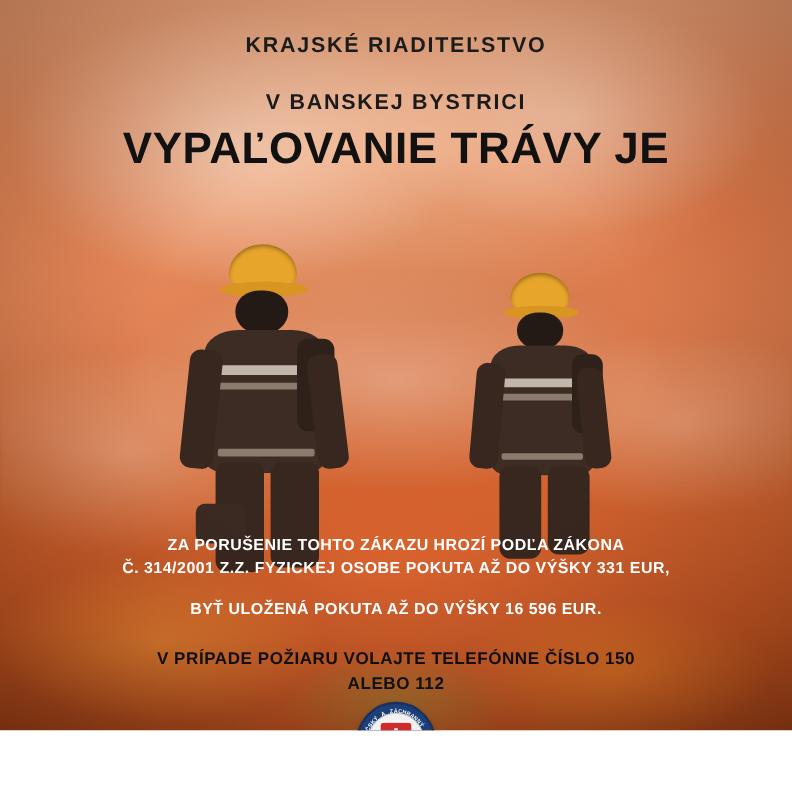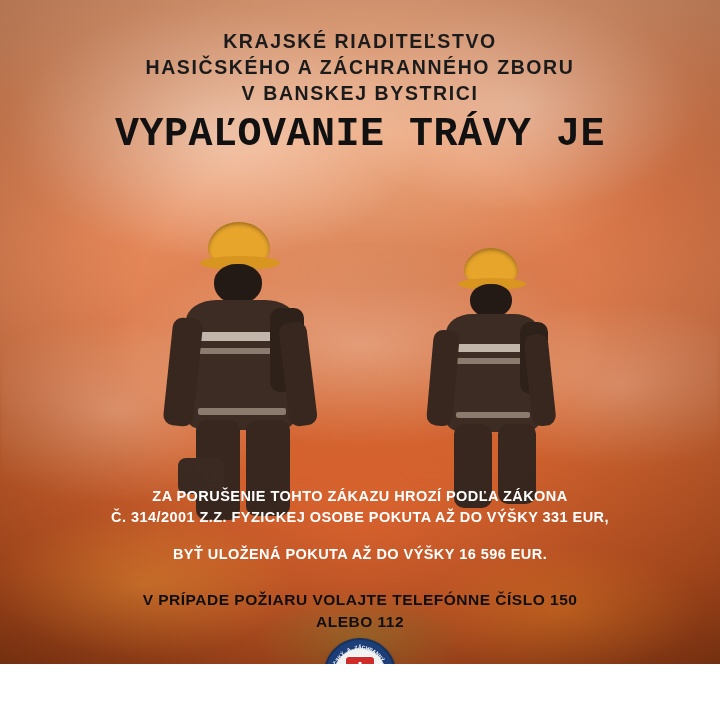--- a/index.html
+++ b/index.html
@@ -128,21 +128,20 @@
     top: 110px;
     left: 0;
     right: 0;
     text-align: center;
     color: #111111;
     font-weight: bold;
     font-size: 40px;
     line-height: 50px;
     letter-spacing: 0.5px;
     text-transform: uppercase;
-    font-family: Liberation Mono, monospace;
   }
   .headline .l2 { display: block; }
 
   .legal {
     position: absolute;
     top: 486px;
     left: 0;
     right: 0;
     text-align: center;
     color: #ffffff;
@@ -293,21 +292,21 @@
     <div class="leg" style="left:34px; top:176px; width:38px; height:84px;"></div>
     <div class="leg" style="left:78px; top:176px; width:38px; height:80px;"></div>
   </div>
 
   <div class="bg-vignette"></div>
 
   <div class="text-layer">
 
     <div class="org">
       <span>KRAJSKÉ RIADITEĽSTVO</span><br>
-      <span>HASIČSKÉHO A ZÁCHRANNÉHO ZBORU</span><br>
+      <br>
       <span>V BANSKEJ BYSTRICI</span>
     </div>
 
     <div class="headline">
       <span>VYPAĽOVANIE TRÁVY JE</span>
     </div>
 
     <div class="legal">
       <div class="para">
         <span class="line">ZA PORUŠENIE TOHTO ZÁKAZU HROZÍ PODĽA ZÁKONA</span>

